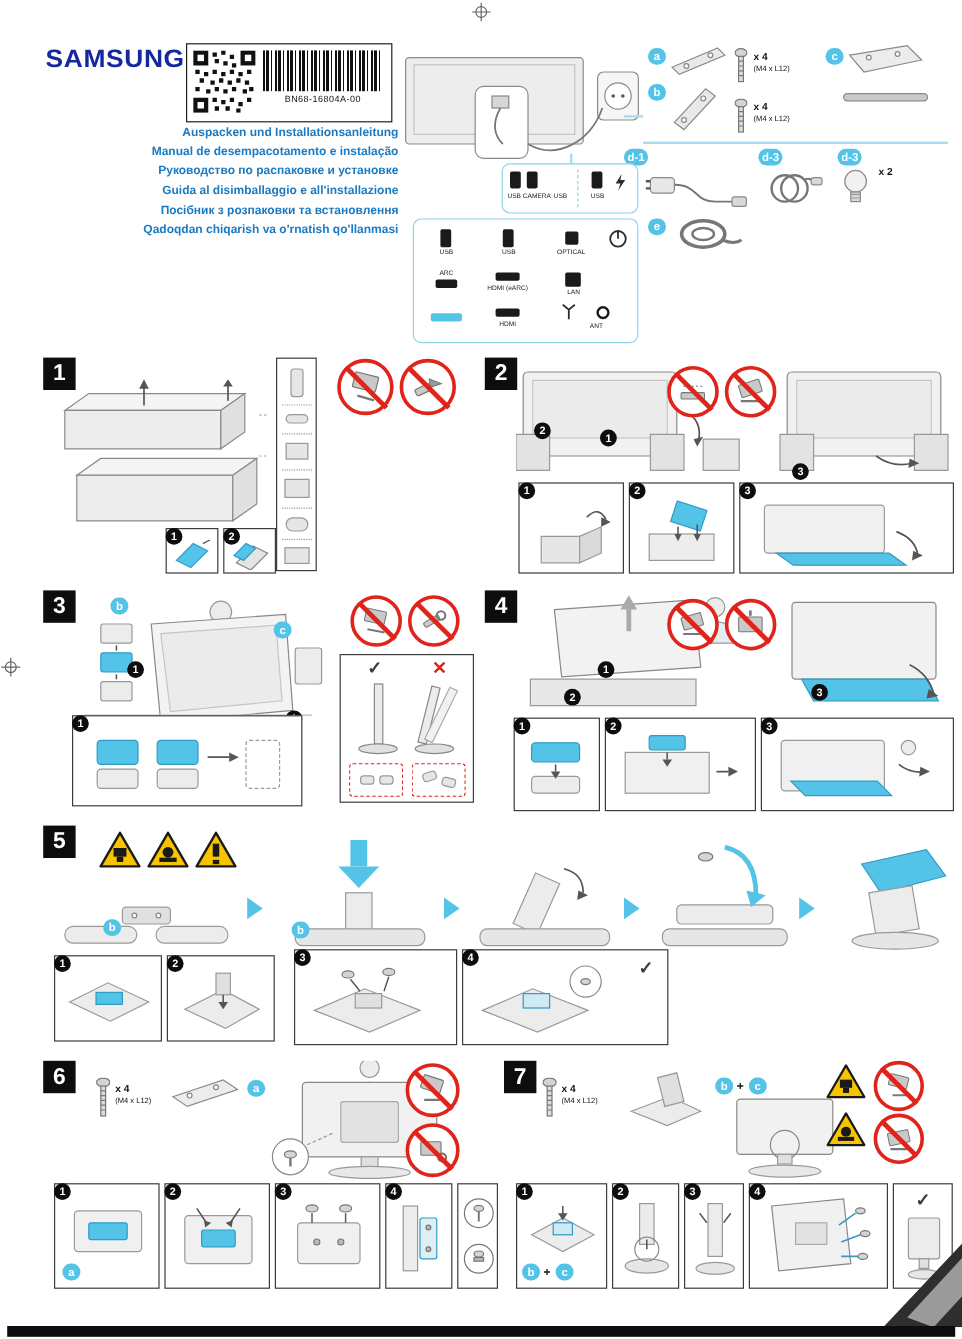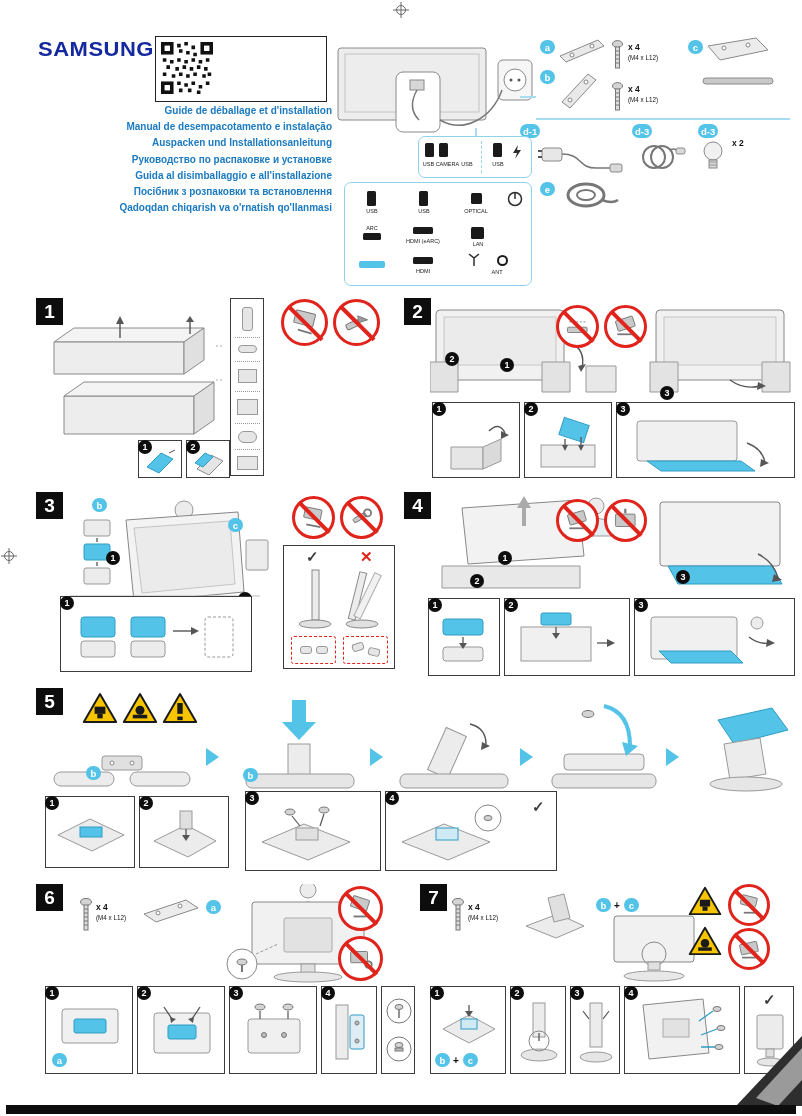--- a/index.html
+++ b/index.html
@@ -54,26 +54,29 @@
       <g fill="#111">
         <rect x="0" y="0" width="7" height="7"></rect>
           <rect x="22" y="0" width="7" height="7"></rect>
           <rect x="0" y="22" width="7" height="7"></rect>
         <rect x="2" y="2" width="3" height="3" fill="#fff"></rect>
           <rect x="24" y="2" width="3" height="3" fill="#fff"></rect>
           <rect x="2" y="24" width="3" height="3" fill="#fff"></rect>
         <path d="M9 1h2v2H9zM13 0h2v2h-2zM17 2h2v2h-2zM10 4h2v2h-2zM14 5h2v2h-2zM18 6h2v2h-2zM1 9h2v2H1zM5 10h2v2H5zM9 9h2v2H9zM13 10h2v2h-2zM17 9h2v2h-2zM21 10h2v2h-2zM25 9h2v2h-2zM3 13h2v2H3zM8 14h2v2H8zM12 13h2v2h-2zM16 14h2v2h-2zM20 13h2v2h-2zM24 14h2v2h-2zM1 17h2v2H1zM6 18h2v2H6zM10 17h2v2h-2zM14 18h2v2h-2zM18 17h2v2h-2zM23 18h2v2h-2zM26 17h2v2h-2zM9 22h2v2H9zM13 23h2v2h-2zM17 22h2v2h-2zM21 24h2v2h-2zM25 22h2v2h-2zM10 26h2v2h-2zM15 26h2v2h-2zM20 27h2v2h-2z"></path>
       </g>
     </svg>
+    <div style="flex:1">
+      <div class="barcode" style="width:100px"></div>
+      <div class="codetext" style="width:100px">BN68-16804A-00</div>
+    </div>
   </div>
 
   <div class="abs" style="left:60px;top:103px;width:272px">
-    <div class="titleline">Guide de déballage et d'installation</div>
+    <div class="titleline">Auspacken und Installationsanleitung</div>
     <div class="titleline">Manual de desempacotamento e instalação</div>
-    <div class="titleline">Auspacken und Installationsanleitung</div>
     <div class="titleline">Руководство по распаковке и установке</div>
     <div class="titleline">Guida al disimballaggio e all'installazione</div>
     <div class="titleline">Посібник з розпаковки та встановлення</div>
     <div class="titleline">Qadoqdan chiqarish va o'rnatish qo'llanmasi</div>
   </div>
 
   <svg class="abs" style="left:336px;top:44px" width="200" height="92" viewBox="0 0 200 92">
     <rect x="2" y="4" width="148" height="72" rx="3" fill="#ededed" stroke="#8a8a8a"></rect>
     <rect x="9" y="10" width="134" height="58" fill="none" stroke="#c4c4c4"></rect>
     <rect x="60" y="28" width="44" height="60" rx="7" fill="#fff" stroke="#8a8a8a"></rect>

